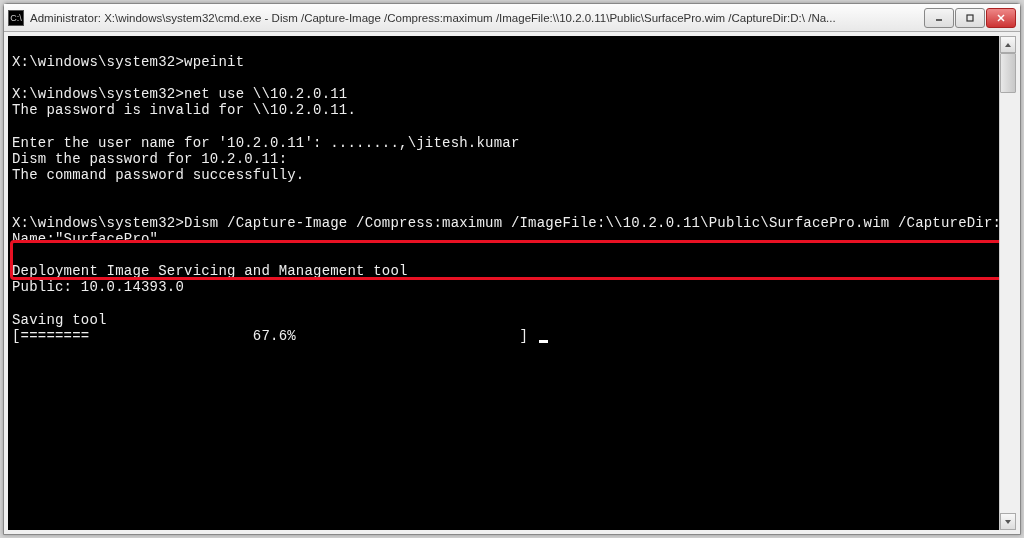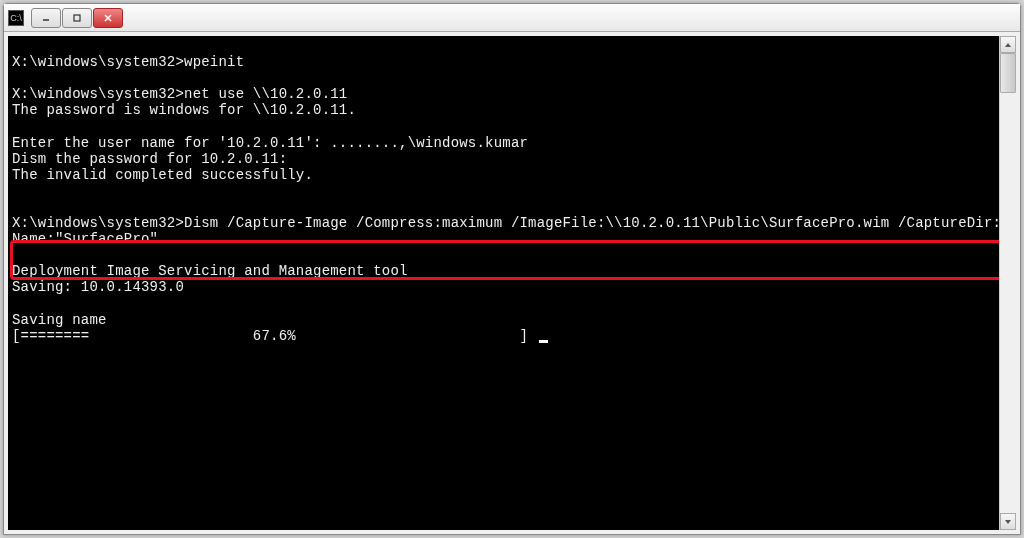--- a/index.html
+++ b/index.html
@@ -145,20 +145,21 @@
       margin-bottom: 1px;
       margin-left: 2px;
     }
   </style>
 </head>
 <body>
 
 <div class="window">
   <div class="titlebar">
     <div class="titlebar-icon">C:\</div>
+    <div class="titlebar-text">Administrator: X:\windows\system32\cmd.exe - Dism  /Capture-Image /Compress:maximum /ImageFile:\\10.2.0.11\Public\SurfacePro.wim /CaptureDir:D:\ /Na...</div>
     <div class="window-controls">
       <div class="wc-btn">
         <svg viewBox="0 0 10 10">
             <line x1="2" y1="7" x2="8" y2="7" stroke="#333" stroke-width="1.5"></line>
           </svg>
       </div>
       <div class="wc-btn">
         <svg viewBox="0 0 10 10">
             <rect x="2" y="2" width="6" height="6" fill="none" stroke="#333" stroke-width="1.2"></rect>
           </svg>
@@ -169,34 +170,34 @@
             <line x1="8" y1="2" x2="2" y2="8" stroke="#fff" stroke-width="1.5"></line>
           </svg>
       </div>
     </div>
   </div>
   <div class="console-wrap">
     <div class="console">
 <span>X:\windows\system32&gt;wpeinit</span>
 <span></span>
 <span>X:\windows\system32&gt;net use \\10.2.0.11</span>
-<span>The password is windows for \\10.2.0.11.</span>
-<span></span>
-<span>Enter the user name for '10.2.0.11': ........,\windows.kumar</span>
+<span>The password is invalid for \\10.2.0.11.</span>
+<span></span>
+<span>Enter the user name for '10.2.0.11': ........,\jitesh.kumar</span>
 <span>Dism the password for 10.2.0.11:</span>
-<span>The invalid completed successfully.</span>
+<span>The command password successfully.</span>
 <span></span>
 <span></span>
 <span>X:\windows\system32&gt;Dism /Capture-Image /Compress:maximum /ImageFile:\\10.2.0.11\Public\SurfacePro.wim /CaptureDir:D:\ /</span>
 <span>Name:"SurfacePro"</span>
 <span></span>
 <span>Deployment Image Servicing and Management tool</span>
-<span>Saving: 10.0.14393.0</span>
-<span></span>
-<span>Saving name</span>
+<span>Public: 10.0.14393.0</span>
+<span></span>
+<span>Saving tool</span>
 <span>[========                   67.6%                          ] </span><span class="cursor"></span>
       <div class="highlight-box" style="top:204px;left:2px;width:1002px;height:40px;"></div>
     </div>
     <div class="scrollbar">
       <div class="scrollbar-btn up">
         <svg width="8" height="8" viewBox="0 0 8 8">
             <polygon points="4,2 1,6 7,6" fill="#555"></polygon>
           </svg>
       </div>
       <div class="scrollbar-thumb"></div>

